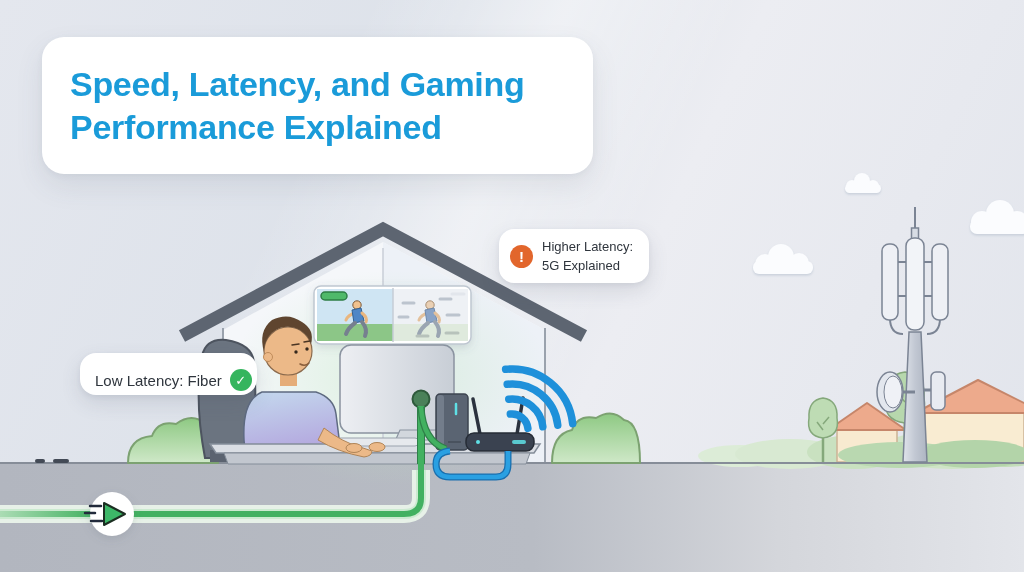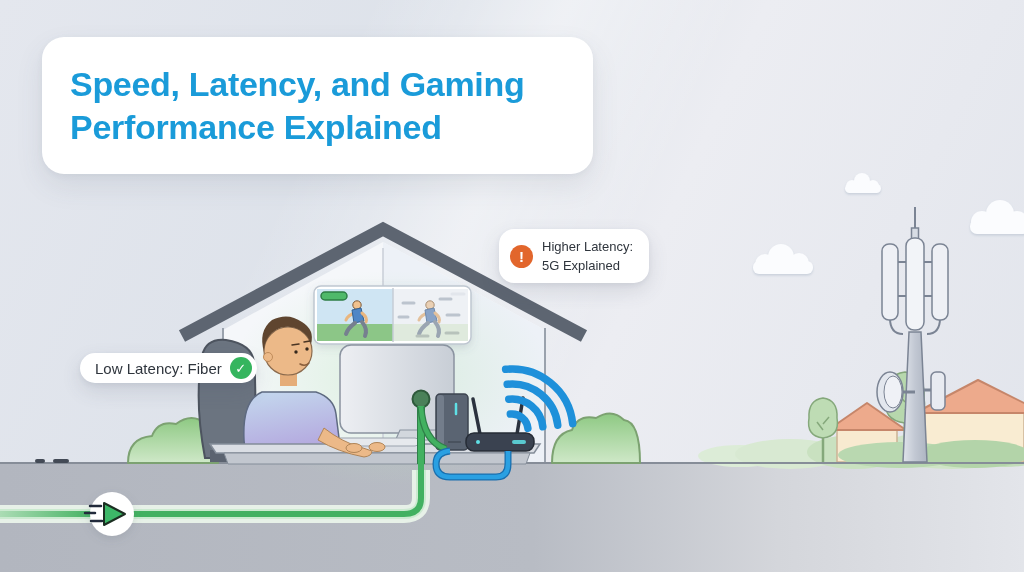--- a/index.html
+++ b/index.html
@@ -16,21 +16,21 @@
   .title-card{position:absolute;left:42px;top:37px;width:551px;height:137px;
        background:#ffffff;border-radius:22px;display:flex;flex-direction:column;
        justify-content:center;padding-left:28px;box-sizing:border-box;
        box-shadow:0 12px 28px rgba(70,80,100,.10),0 2px 6px rgba(70,80,100,.06);}
   .title-line{font-size:34px;font-weight:700;color:#1a9bd9;line-height:43px;letter-spacing:-.3px;}
 
   .badge{position:absolute;background:#fff;display:flex;align-items:center;
        box-shadow:0 8px 20px rgba(70,80,100,.14),0 2px 5px rgba(70,80,100,.08);
        color:#2f353d;}
   .badge-fiber{left:80px;top:353px;height:30px;border-radius:16px;
-       padding:0 5px 0 15px;gap:8px;font-size:15px;font-weight:400;}
+       padding:12px 5px 0 15px;gap:8px;font-size:15px;font-weight:400;}
   .badge-wireless{left:499px;top:229px;border-radius:15px;padding:8px 16px 8px 11px;gap:9px;}
   .badge-wireless .lines{font-size:13px;line-height:19px;}
   .circle-icon{border-radius:50%;color:#fff;display:flex;align-items:center;
        justify-content:center;font-weight:700;flex:0 0 auto;}
   .check{width:22px;height:22px;background:#35b55e;font-size:13px;}
   .warn{width:23px;height:23px;background:#e2662c;font-size:15px;}
 </style>
 </head>
 <body>
 

